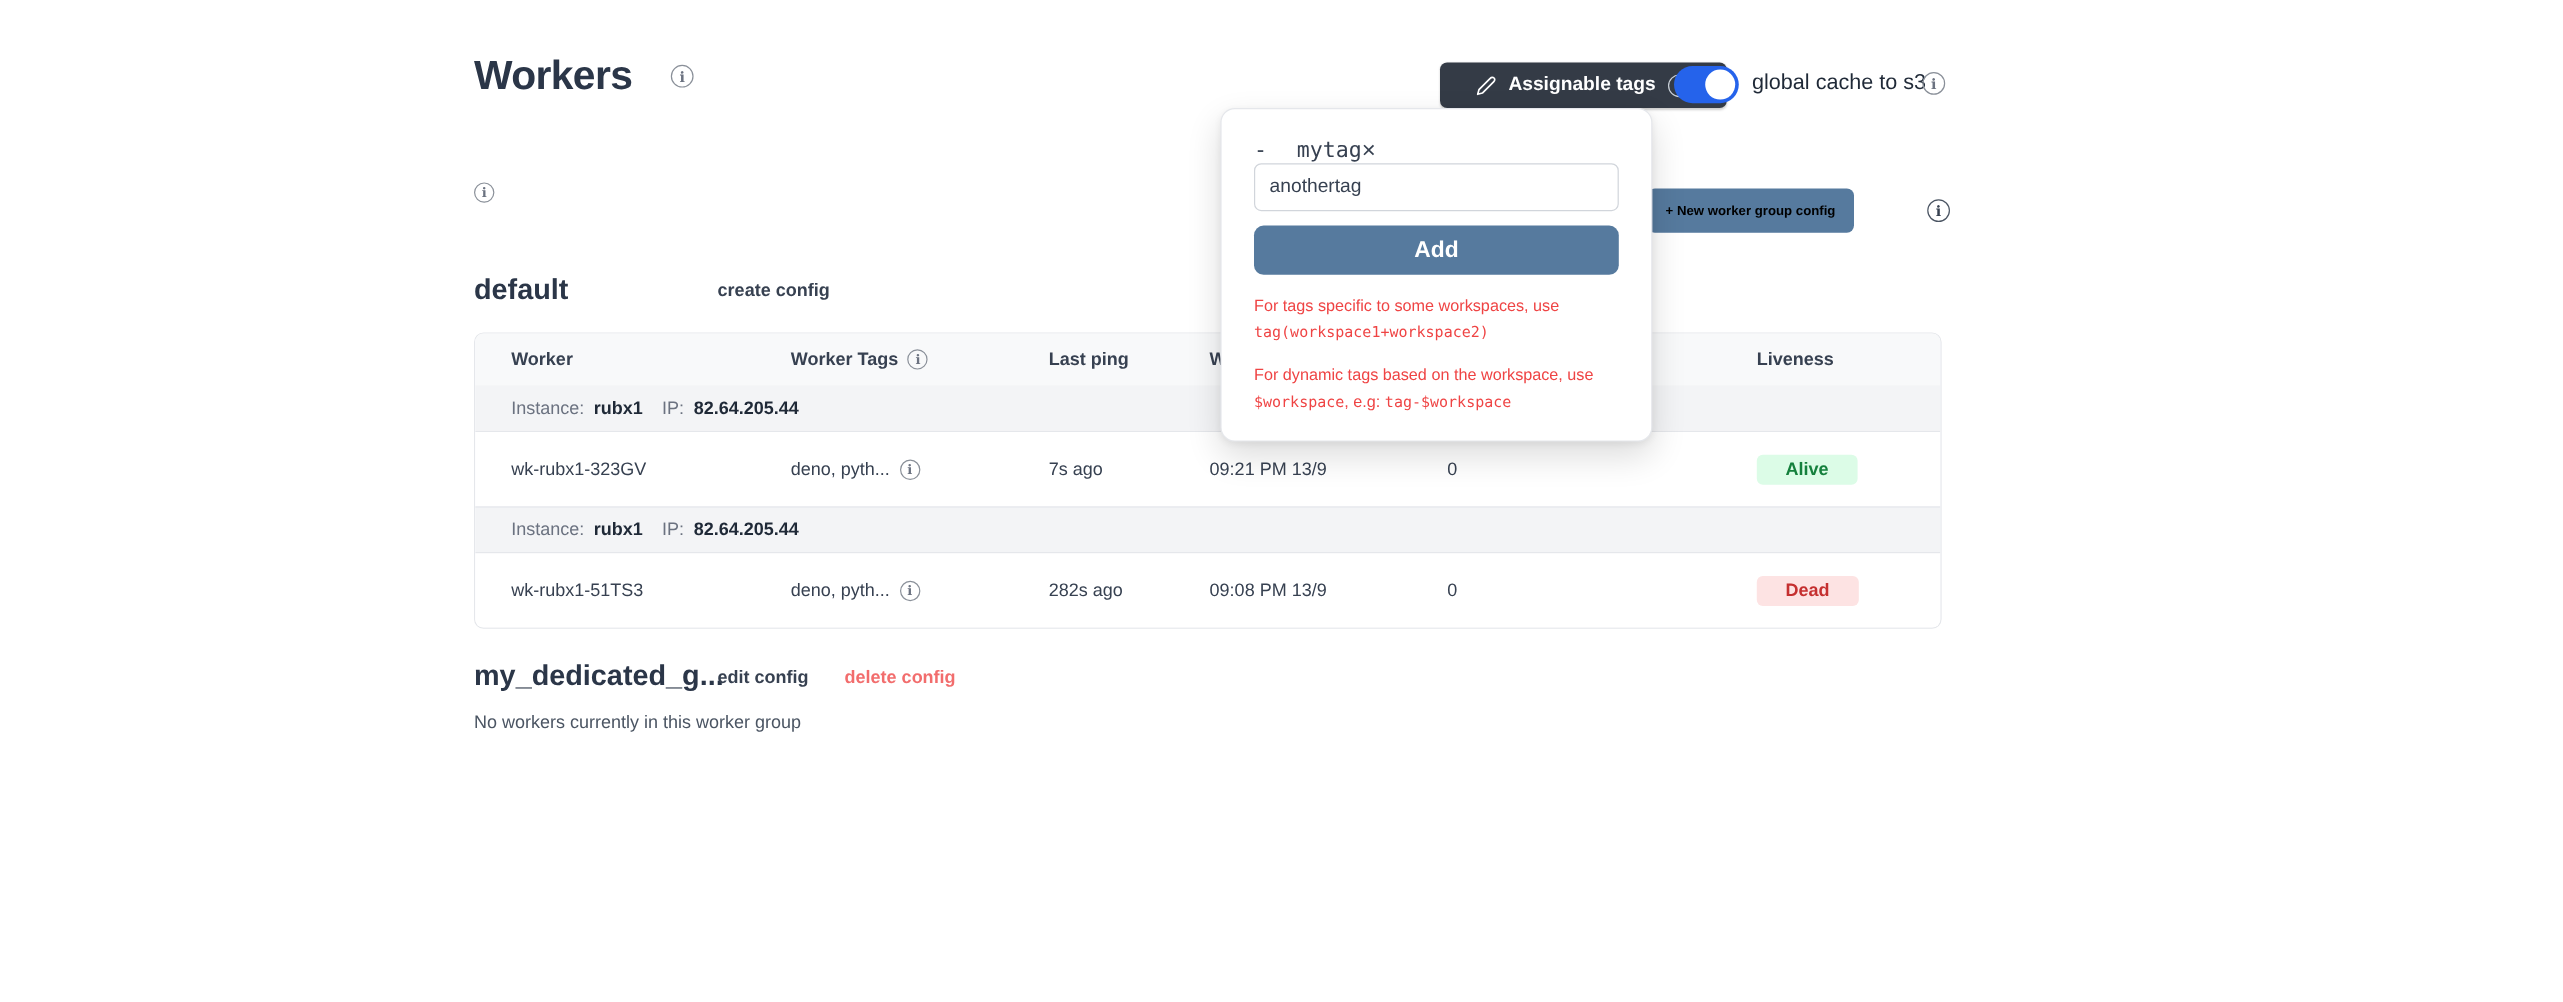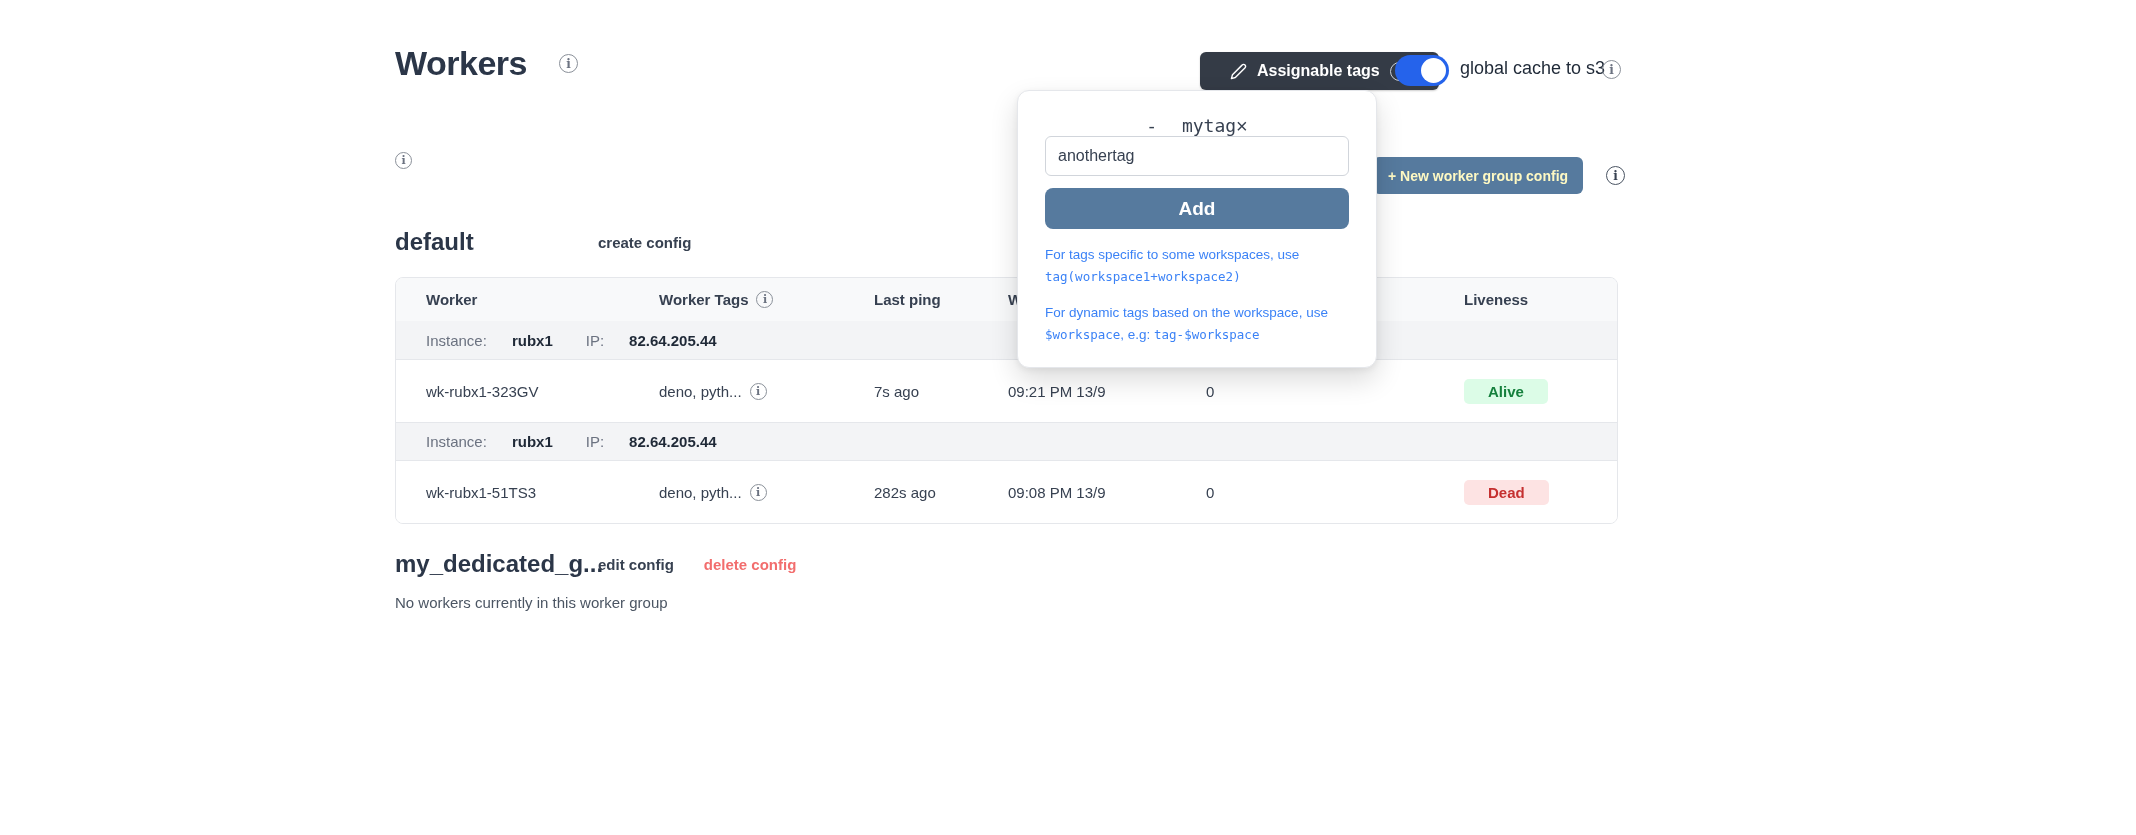--- a/index.html
+++ b/index.html
@@ -39,23 +39,23 @@
     background:#2563eb; border-radius:16px; cursor:pointer;
   }
   .toggle .knob {
     position:absolute; right:3px; top:3px; width:25px; height:25px;
     background:#fff; border-radius:50%;
   }
   .cache-label { position:absolute; left:1460px; top:58px; font-size:18px; color:#1f2937; }
 
   .blue-btn {
     position:absolute; left:1373px; top:157px; height:37px; padding:0 15px;
-    background:#567a9e; border:none; border-radius:6px; color:#fef9c3;
+    background:#567a9e; border:none; border-radius:6px; color:#000000;
     font-family:"Liberation Sans", sans-serif;
-    font-size:14px; font-weight:700; display:flex; align-items:center; cursor:pointer;
+    font-size:11px; font-weight:700; display:flex; align-items:center; cursor:pointer;
   }
 
   
   .group-row { position:absolute; left:395px; display:flex; align-items:center; gap:16px; }
   .action-link { font-size:15px; font-weight:700; color:#374151; cursor:pointer; }
   .action-link.danger { color:#f26d6d; }
 
   
   .table {
     position:absolute; left:395px; top:277px; width:1223px;
@@ -63,21 +63,21 @@
     background:#fff;
   }
   .trow {
     display:grid; grid-template-columns:233px 215px 134px 198px 258px 1fr;
     padding-left:30px; align-items:center;
   }
   .thead { height:43px; background:#f8f9fa; font-size:15px; font-weight:700; color:#374151; }
   .thead .cell { display:flex; align-items:center; gap:8px; }
   .instance-row {
     height:38px; background:#f3f4f6; border-top:1px solid #e5e7eb;
-    display:flex; align-items:center; gap:25px; padding-left:30px;
+    display:flex; align-items:center; gap:8px; padding-left:30px;
     font-size:15px; color:#6b7280;
   }
   .instance-row b { color:#1f2937; font-weight:700; }
   .worker-row { height:63px; background:#fff; border-top:1px solid #e5e7eb; font-size:15px; color:#374151; }
   .worker-row .cell { display:flex; align-items:center; gap:8px; }
 
   .badge {
     display:inline-block; padding:4px 24px; border-radius:5px;
     font-size:15px; font-weight:700;
   }
@@ -87,36 +87,36 @@
   .empty-note { position:absolute; left:395px; top:594px; font-size:15px; color:#4b5563; }
 
   
   .popup {
     position:absolute; left:1017px; top:90px; width:360px;
     background:#fff; border:1px solid #e5e7eb; border-radius:12px;
     box-shadow:0 12px 28px rgba(0,0,0,.14), 0 2px 6px rgba(0,0,0,.06);
     padding:24px 27px 22px 27px; z-index:40;
   }
   .tag-line {
-    display:flex; align-items:center; justify-content:center;
+    display:flex; align-items:center; justify-content:flex-start;
     font-family:"DejaVu Sans Mono", monospace; font-size:18px; color:#374151;
   }
   .tag-close { font-family:"Liberation Sans", sans-serif; font-size:20px; color:#374151;
     cursor:pointer; line-height:1; }
   .tag-input {
     width:100%; height:40px; border:1px solid #d1d5db; border-radius:6px;
     padding:0 12px; font-size:16px; color:#374151; outline:none;
     font-family:"Liberation Sans", sans-serif;
   }
   .add-btn {
     margin-top:12px; width:100%; height:41px; background:#567a9e; border:none;
     border-radius:8px; color:#fff; font-size:19px; font-weight:700; cursor:pointer;
     font-family:"Liberation Sans", sans-serif;
   }
-  .help { margin-top:15px; font-size:13.5px; line-height:1.6; color:#3b82f6; }
+  .help { margin-top:15px; font-size:13.5px; line-height:1.6; color:#ef4444; }
   .help .mono { font-family:"DejaVu Sans Mono", monospace; font-size:12.5px; }
 
   
   .pencil { width:17px; height:17px; }
 </style>
 </head>
 <body>
 
 <div class="abs" style="left:395px; top:44px; display:flex; align-items:center; gap:32px;">
   <span class="h1">Workers</span>

